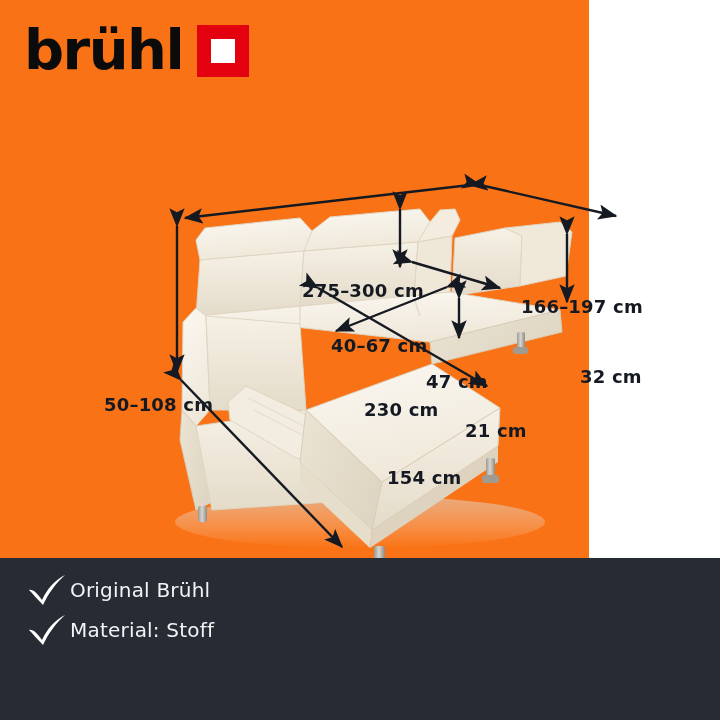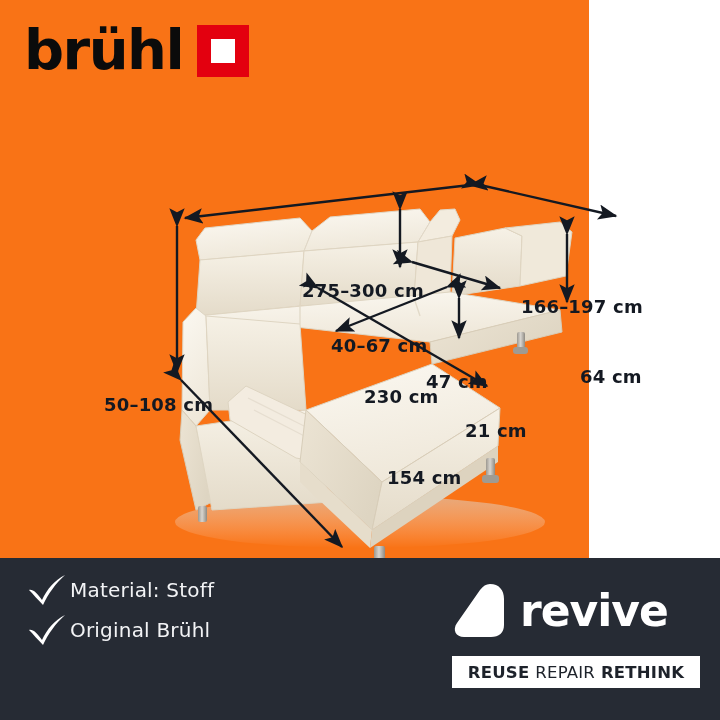--- a/index.html
+++ b/index.html
@@ -187,56 +187,43 @@
 
         <line x1="181" y1="270" x2="342" y2="437"></line>
       </g>
     </svg>
 
     <div class="dims">
       <div class="dim-label" style="left:302px;top:170px;">275–300 cm</div>
       <div class="dim-label" style="left:521px;top:186px;">166–197 cm</div>
       <div class="dim-label" style="left:331px;top:225px;text-align:right;">40–67 cm</div>
       <div class="dim-label" style="left:426px;top:261px;">47 cm</div>
-      <div class="dim-label" style="left:580px;top:256px;">64 cm</div>
+      <div class="dim-label" style="left:580px;top:256px;">32 cm</div>
       <div class="dim-label" style="left:104px;top:284px;">50–108 cm</div>
-      <div class="dim-label" style="left:364px;top:276px;">230 cm</div>
+      <div class="dim-label" style="left:364px;top:289px;">230 cm</div>
       <div class="dim-label" style="left:465px;top:310px;">21 cm</div>
       <div class="dim-label" style="left:387px;top:357px;">154 cm</div>
       <div class="dim-label" style="left:177px;top:455px;">200–234 cm</div>
     </div>
   </div>
 
   <div class="banner">
 
     <div class="features">
+
+      <div class="feature-row">
+        <svg class="check" viewBox="0 0 44 34">
+          <path d="M3,17 C7,16 11,20 16,27 C21,16 29,7 39,2 C30,10 22,21 17,32 C12,27 7,21 3,17 Z" fill="#ffffff"></path>
+        </svg>
+        <span class="feature-text">Original Brühl</span>
+      </div>
 
       <div class="feature-row">
         <svg class="check" viewBox="0 0 44 34">
           <path d="M3,17 C7,16 11,20 16,27 C21,16 29,7 39,2 C30,10 22,21 17,32 C12,27 7,21 3,17 Z" fill="#ffffff"></path>
         </svg>
         <span class="feature-text">Material: Stoff</span>
       </div>
 
-      <div class="feature-row">
-        <svg class="check" viewBox="0 0 44 34">
-          <path d="M3,17 C7,16 11,20 16,27 C21,16 29,7 39,2 C30,10 22,21 17,32 C12,27 7,21 3,17 Z" fill="#ffffff"></path>
-        </svg>
-        <span class="feature-text">Original Brühl</span>
-      </div>
-
     </div>
 
-    <div class="revive">
-      <div class="revive-top">
-        <svg class="revive-mark" viewBox="0 0 62 56">
-          <path d="M38,1 C47,1 52,7 52,16 L52,42 C52,50 47,54 39,54 L12,54 C4,54 0,47 5,40 L28,7 C31,3 34,1 38,1 Z" fill="#ffffff"></path>
-        </svg>
-        <span class="revive-word">revive</span>
-      </div>
-      <div class="revive-tag">
-        <span class="tag-strong">REUSE</span>
-        <span class="tag-light">REPAIR</span>
-        <span class="tag-strong">RETHINK</span>
-      </div>
-    </div>
   </div>
 </div>
 
 </body></html>

